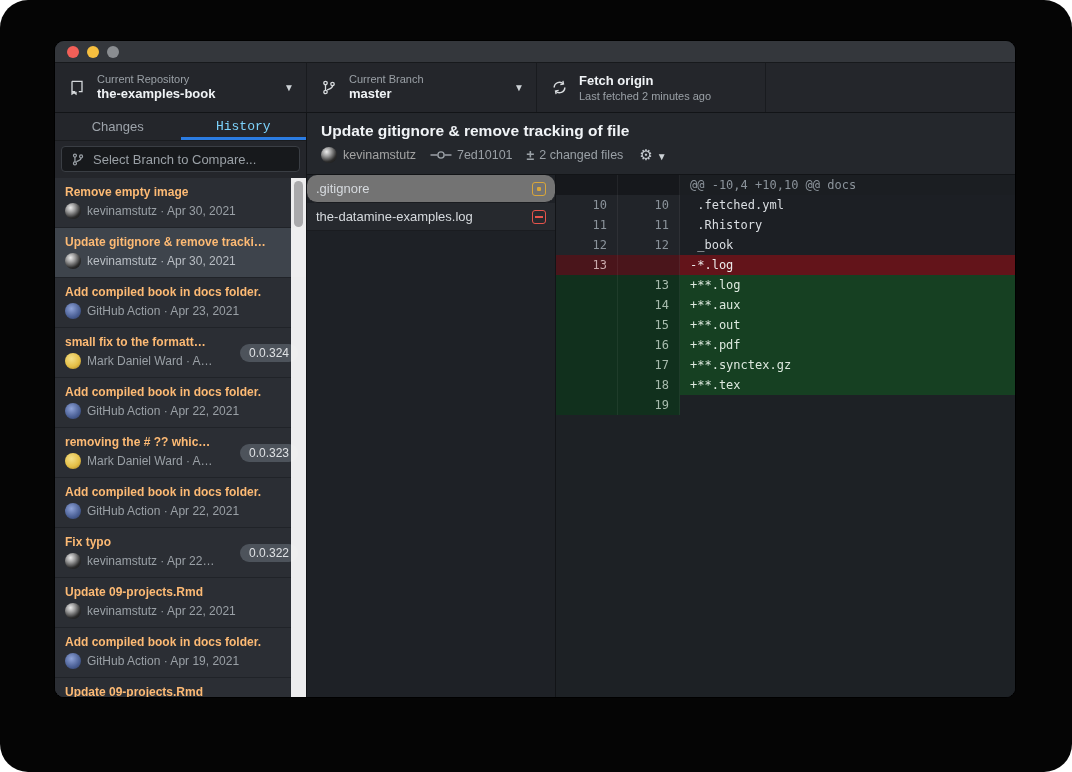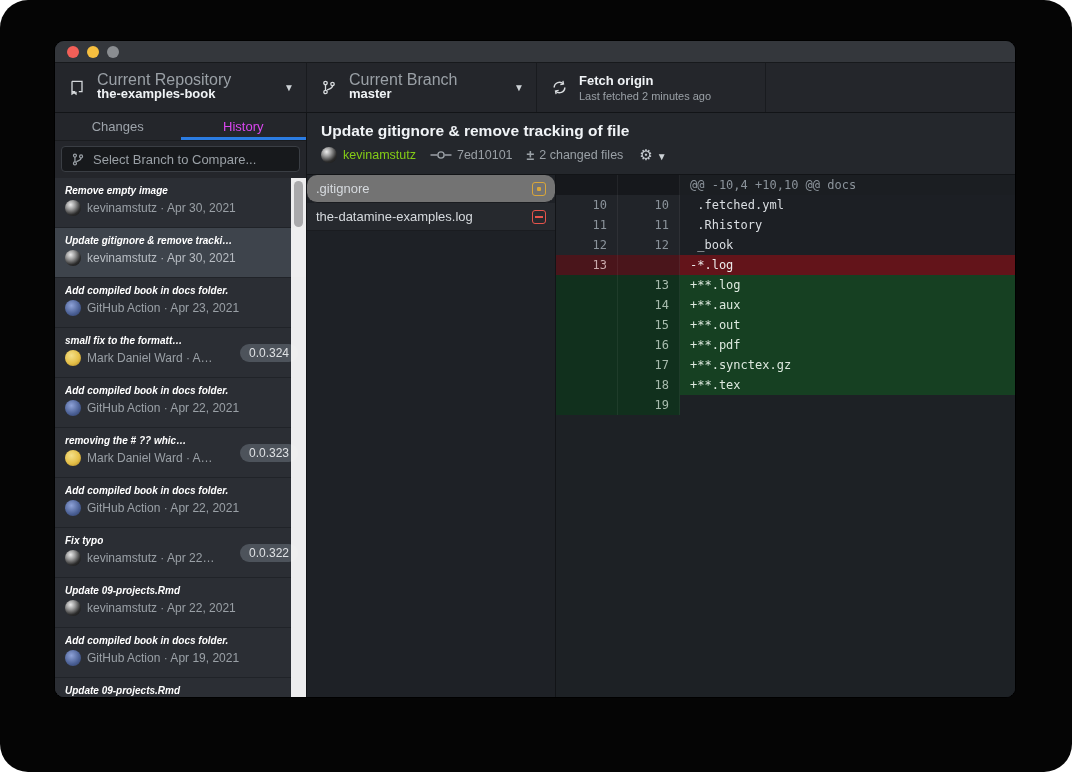--- a/index.html
+++ b/index.html
@@ -13,63 +13,63 @@
   .titlebar { height:22px; background:#34373c; display:flex; align-items:center; padding-left:12px; flex:0 0 auto; border-bottom:1px solid #17191c;}
   .tl { width:12px; height:12px; border-radius:50%; margin-right:8px; }
   .tl.red { background:#f25f58; } .tl.yellow { background:#f6bf3f; } .tl.gray { background:#8a8d91; }
 
   
   .toolbar { height:50px; background:#24262b; display:flex; flex:0 0 auto; border-bottom:1px solid #121417; }
   .tb-sec { display:flex; align-items:center; padding:0 12px; border-right:1px solid #191b1f; cursor:default; }
   .tb-sec.repo { width:252px; } .tb-sec.branch { width:230px; } .tb-sec.fetch { width:229px; }
   .tb-icon { width:20px; margin-right:10px; color:#d7dadd; flex:0 0 auto; display:flex; align-items:center; justify-content:center;}
   .tb-text { flex:1; min-width:0; }
-  .tb-label { font-size:16px; color:#9aa0a6; line-height:13px; }
+  .tb-label { font-size:11px; color:#9aa0a6; line-height:13px; }
   .tb-value { font-size:13px; font-weight:700; color:#f0f3f6; line-height:16px; white-space:nowrap; }
   .tb-sub   { font-size:11px; color:#9aa0a6; line-height:14px; font-weight:400;}
   .caret { color:#cdd2d6; font-size:10px; margin-left:6px; }
   .tb-fill { flex:1; }
 
   
   .main { flex:1; display:flex; min-height:0; }
   .sidebar { width:252px; background:#24262b; border-right:1px solid #121417; display:flex; flex-direction:column; }
 
   .tabbar { height:28px; display:flex; flex:0 0 auto; border-bottom:1px solid #1a1c1f; }
   .tab { flex:1; display:flex; align-items:center; justify-content:center; font-size:13px; color:#9da3aa; cursor:pointer; border-bottom:3px solid transparent; padding-top:2px;}
-  .tab.active { color:#d946ef; border-bottom-color:#2b7ce2; }
+  .tab.active { color:#7dd3fc; border-bottom-color:#2b7ce2;font-family:Liberation Mono, monospace; }
 
   .compare-row { padding:5px 6px 6px 6px; flex:0 0 auto; }
   .compare-input { height:26px; background:#17191c; border:1px solid #3a3e44; border-radius:4px;
                    display:flex; align-items:center; padding:0 9px; cursor:text; }
   .compare-input .bi { color:#9aa0a6; margin-right:8px; display:flex; }
   .compare-input span.ph { font-size:13px; color:#9aa0a6; }
 
   .commit-list { flex:1; position:relative; overflow:hidden; background:#24262b; }
   .commit { height:50px; padding:7px 26px 7px 10px; background:#2b2e34; border-bottom:1px solid #202328; position:relative; cursor:pointer; }
   .commit.selected { background:#3e444c; }
-  .c-title { font-size:10px; font-weight:700; color:#ffffff; white-space:nowrap; overflow:hidden; text-overflow:ellipsis;font-style:italic; }
+  .c-title { font-size:12px; font-weight:700; color:#fdba74; white-space:nowrap; overflow:hidden; text-overflow:ellipsis; }
   .c-meta { display:flex; align-items:center; margin-top:4px; min-width:0;}
   .c-sub { font-size:12px; color:#9aa0a6; margin-left:6px; white-space:nowrap; overflow:hidden; text-overflow:ellipsis;}
   .commit.selected .c-sub { color:#b9bec4; }
   .badge { position:absolute; right:8px; top:50%; transform:translateY(-50%); background:#4d535b; color:#dfe2e5;
            font-size:12px; border-radius:10px; padding:2px 9px; }
   .avatar { width:16px; height:16px; border-radius:50%; flex:0 0 auto; }
   .av-kevinamstutz { background:radial-gradient(circle at 35% 30%, #ececec 0%, #9b9b9b 30%, #2c2c2c 65%, #0d0d0d 100%); }
   .av-github { background:radial-gradient(circle at 40% 35%, #8fa3d8 0%, #4a5f94 60%, #2c3a63 100%); }
   .av-mark { background:radial-gradient(circle at 40% 35%, #f4e08a 0%, #e5c049 55%, #a87f1e 100%); }
 
   .list-scrollbar { position:absolute; top:0; right:0; width:15px; height:100%; background:rgba(246,246,246,0.96); }
   .list-thumb { position:absolute; top:3px; left:3px; width:9px; height:46px; border-radius:5px; background:#a9a9ab; cursor:grab;}
 
   
   .rpanel { flex:1; display:flex; flex-direction:column; min-width:0; background:#1d2025; }
   .commit-header { height:62px; flex:0 0 auto; background:#24272c; border-bottom:1px solid #121417; padding:9px 14px 0 14px; }
   .ch-title { font-size:15.5px; font-weight:700; color:#f0f3f6; white-space:nowrap; }
   .ch-meta { display:flex; align-items:center; margin-top:6px; color:#9aa0a6; font-size:12.5px; }
-  .ch-meta .name { color:#84cc16; margin-left:6px; }
+  .ch-meta .name { color:#a3a3a3; margin-left:6px; }
   .ch-item { display:flex; align-items:center; margin-left:14px; }
   .ch-item svg { margin-right:5px; }
   .pm { font-size:14px; font-weight:700; margin-right:5px; color:#9aa0a6; }
   .gear { font-size:15px; color:#c6cbd0; margin-left:16px; cursor:pointer; }
   .gear .caret{ margin-left:4px; }
 
   .rbody { flex:1; display:flex; min-height:0; }
   .filecol { width:249px; flex:0 0 auto; border-right:1px solid #121417; background:#1e2126; }
   .filerow { height:28px; display:flex; align-items:center; padding:0 9px; font-size:13px; color:#d6dade;
              background:#26292e; border-bottom:1px solid #1a1c20; cursor:pointer; }

